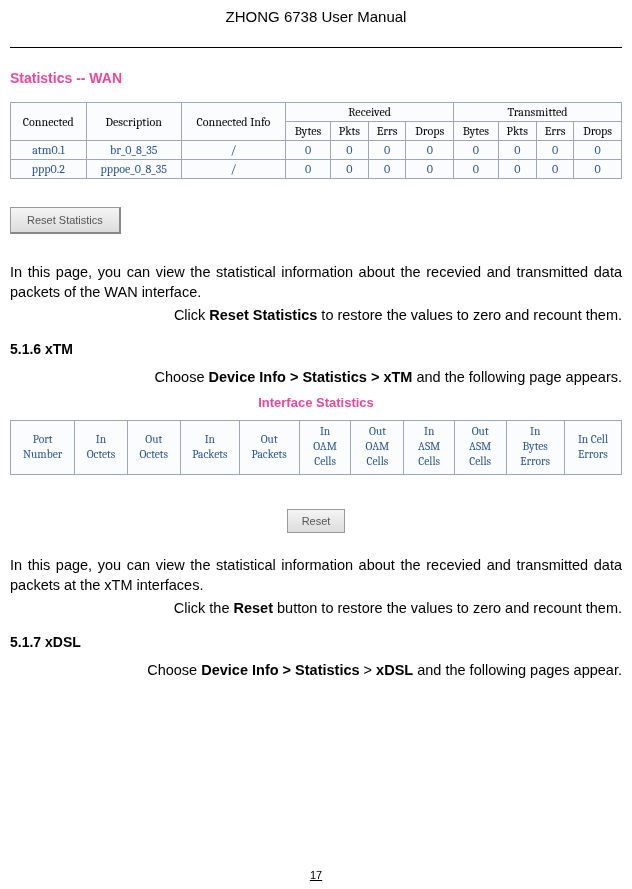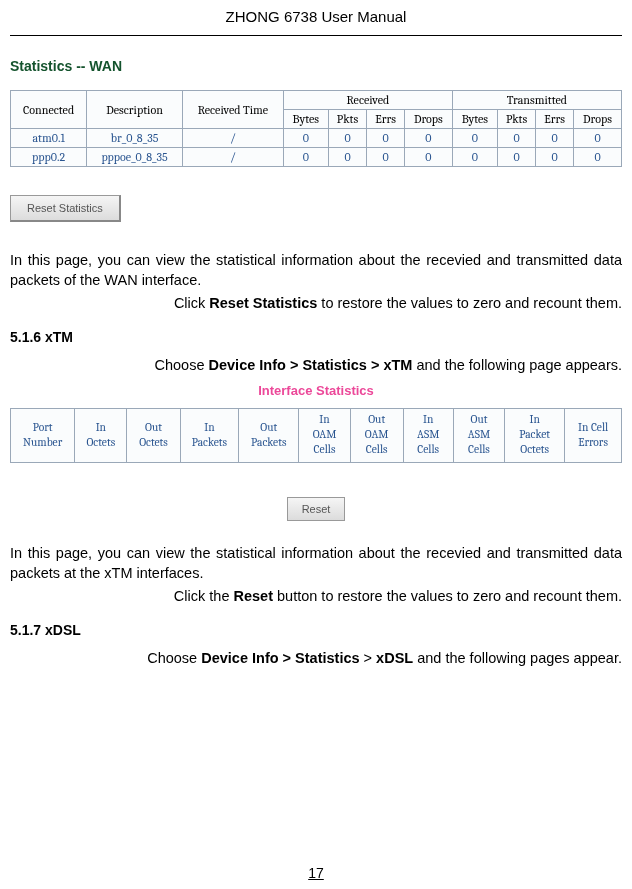--- a/index.html
+++ b/index.html
@@ -13,26 +13,26 @@
       background: white;
       font-family: Arial, sans-serif;
       font-size: 14px;
       color: #000;
       position: relative;
       padding: 8px 10px;
     }
     .doc-header {
       text-align: center;
       font-size: 15px;
-      padding-bottom: 10px;
+      padding-bottom: 22px;
       border-bottom: 1px solid #000;
       margin-bottom: 22px;
     }
     .wan-title {
-      color: #14532d;
+      color: #ec4899;
       font-weight: bold;
       font-size: 14px;
       margin-bottom: 16px;
       font-family: Verdana, sans-serif;
     }
     .wan-table {
       border-collapse: collapse;
       width: 100%;
       font-size: 12px;
       font-family: Cambria, serif;
@@ -113,42 +113,42 @@
       font-size: 11px;
       color: #555;
       font-family: Verdana, sans-serif;
     }
     .page-number {
       position: absolute;
       bottom: 8px;
       left: 0;
       width: 100%;
       text-align: center;
-      font-size: 14px;
+      font-size: 11px;
       text-decoration: underline;
     }
     .p2 {
       margin-top: 2px;
     }
   </style>
 </head>
 <body>
 
 
 
 <div class="doc-header">ZHONG 6738 User Manual</div>
 
 <div class="wan-title">Statistics -- WAN</div>
 
 <table class="wan-table">
   <tbody>
       <tr>
     <th rowspan="2">Connected</th>
     <th rowspan="2">Description</th>
-    <th rowspan="2">Received Time</th>
+    <th rowspan="2">Connected Info</th>
     <th colspan="4">Received</th>
     <th colspan="4">Transmitted</th>
   </tr>
   <tr>
     <th>Bytes</th>
     <th>Pkts</th>
     <th>Errs</th>
     <th>Drops</th>
     <th>Bytes</th>
     <th>Pkts</th>
@@ -204,21 +204,21 @@
       <tr>
     <th>Port Number</th>
     <th>In Octets</th>
     <th>Out Octets</th>
     <th>In Packets</th>
     <th>Out Packets</th>
     <th>In OAM Cells</th>
     <th>Out OAM Cells</th>
     <th>In ASM Cells</th>
     <th>Out ASM Cells</th>
-    <th>In Packet Octets</th>
+    <th>In Bytes Errors</th>
     <th>In Cell Errors</th>
   </tr>
 </tbody>
   </table>
 
 <button class="reset-btn">Reset</button>
 
 <p class="body-text" style="margin-top:22px;">In this page, you can view the statistical information about the recevied and transmitted data packets at the xTM interfaces.</p>
 <p class="body-text no-just p2">
   <span>Click the </span><span class="bold">Reset</span><span> button to restore the values to zero and recount them.</span>

